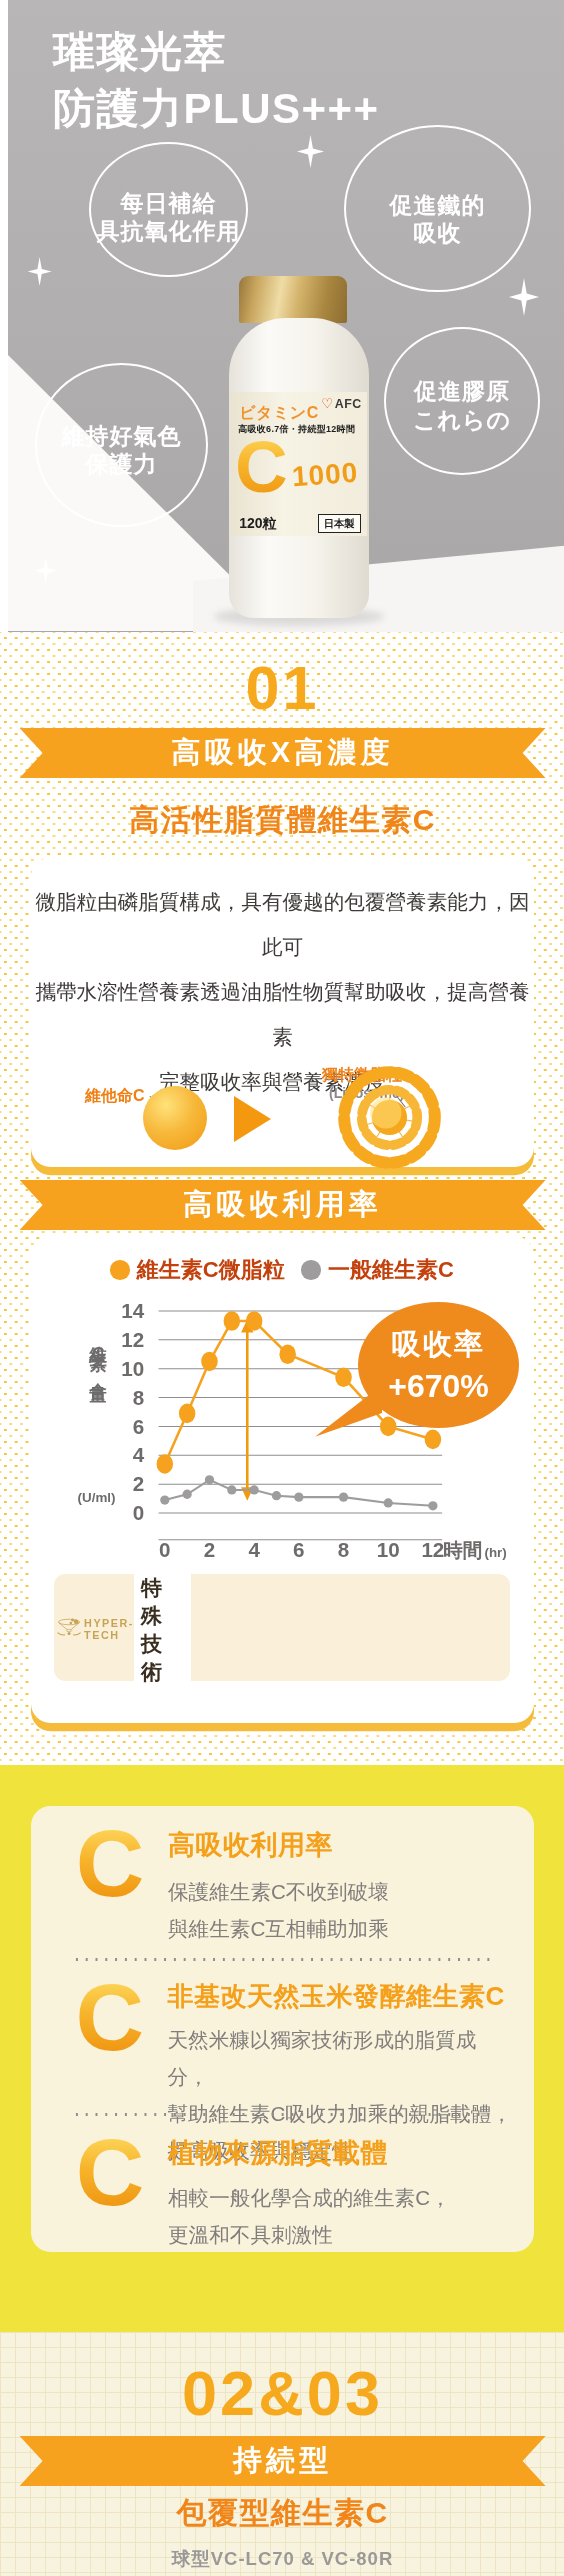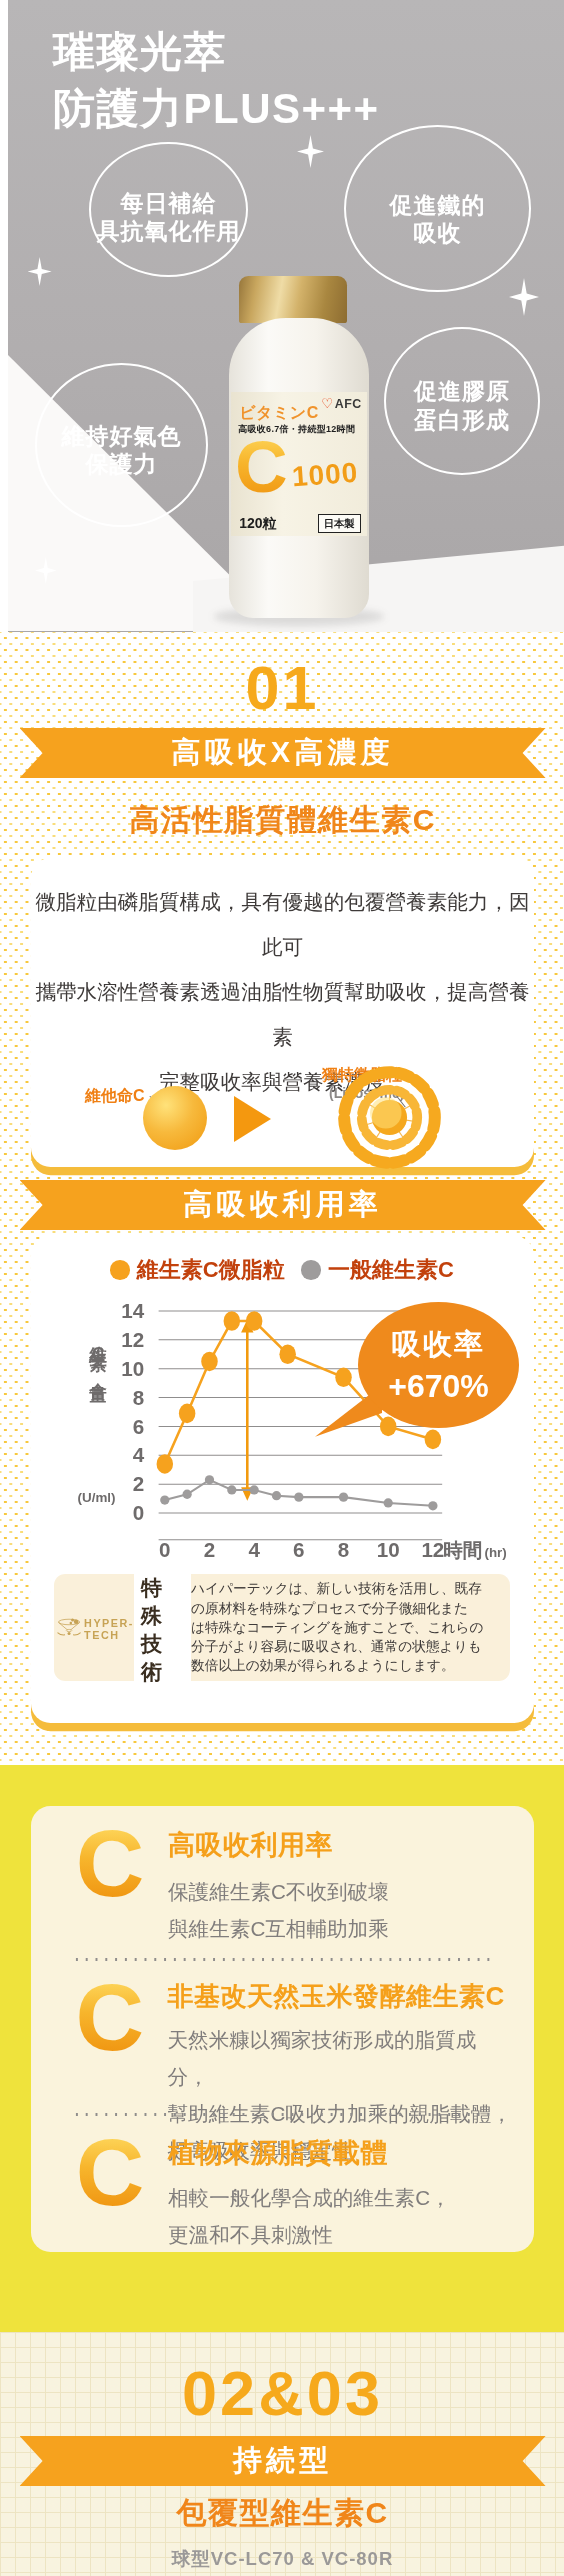--- a/index.html
+++ b/index.html
@@ -81,21 +81,21 @@
     <div class="badge" style="left:336px;top:125px;width:183px;height:163px;">
       <div class="badge-text" style="top:63px;">促進鐵的</div>
       <div class="badge-text" style="top:91px;">吸收</div>
     </div>
     <div class="badge" style="left:27px;top:363px;width:169px;height:160px;">
       <div class="badge-text" style="top:56px;">維持好氣色</div>
       <div class="badge-text" style="top:84px;">保護力</div>
     </div>
     <div class="badge" style="left:376px;top:327px;width:152px;height:144px;">
       <div class="badge-text" style="top:47px;">促進膠原</div>
-      <div class="badge-text" style="top:76px;">蛋白形成</div>
+      <div class="badge-text" style="top:76px;">これらの</div>
     </div>
 
     <div class="bottle-shadow"></div>
     <div class="cap"></div>
     <div class="bottle-body"></div>
     <div class="bottle-label">
       <div class="abs" style="right:5.2px;top:4.1px;display:flex;align-items:center;gap:1.5px;">
         <span style="color:#E8380D;font-size:13.4px;">♡</span>
         <span style="font-weight:bold;font-size:12.4px;color:#3A3A3A;letter-spacing:0.5px;">AFC</span>
       </div>
@@ -222,27 +222,20 @@
         <ellipse cx="60" cy="48" rx="11" ry="4.5" fill="none" stroke="#C7A355" stroke-width="2.5"></ellipse>
         <circle cx="74" cy="6" r="6" fill="#C7A355"></circle>
           <circle cx="88" cy="13" r="9" fill="#C7A355"></circle>
         <circle cx="67" cy="18" r="5" fill="#C7A355"></circle>
           <circle cx="60" cy="60" r="6" fill="#C7A355"></circle>
         <path d="M14 56 q14 12 30 9 M106 56 q-14 12 -30 9" stroke="#C7A355" stroke-width="4" fill="none"></path>
       </svg>
       <div style="color:#C7A355;font-size:10.8px;letter-spacing:1.5px;font-weight:bold;margin-top:2.1px;">HYPER-TECH</div>
       <div style="background:#FFF;color:#3A2E20;font-weight:800;font-size:21px;padding:2.1px 7.2px;margin-top:4.1px;letter-spacing:1px;">特殊技術</div>
     </div>
-    <div class="tech-lines">
-      <div>ハイパーテックは、新しい技術を活用し、既存</div>
-      <div>の原材料を特殊なプロセスで分子微細化また</div>
-      <div>は特殊なコーティングを施すことで、これらの</div>
-      <div>分子がより容易に吸収され、通常の状態よりも</div>
-      <div>数倍以上の効果が得られるようにします。</div>
-    </div>
   </div>
 
   <section class="yellow"></section>
   <div class="cream-card"></div>
 
   <div class="feature" style="left:52px;top:1818px;width:464px;">
     <div class="feature-c grad-orange-text">C</div>
     <div style="padding-top:9.3px;">
       <div class="feature-title">高吸收利用率</div>
       <div class="feature-line" style="margin-top:9.3px;">保護維生素C不收到破壞</div>

